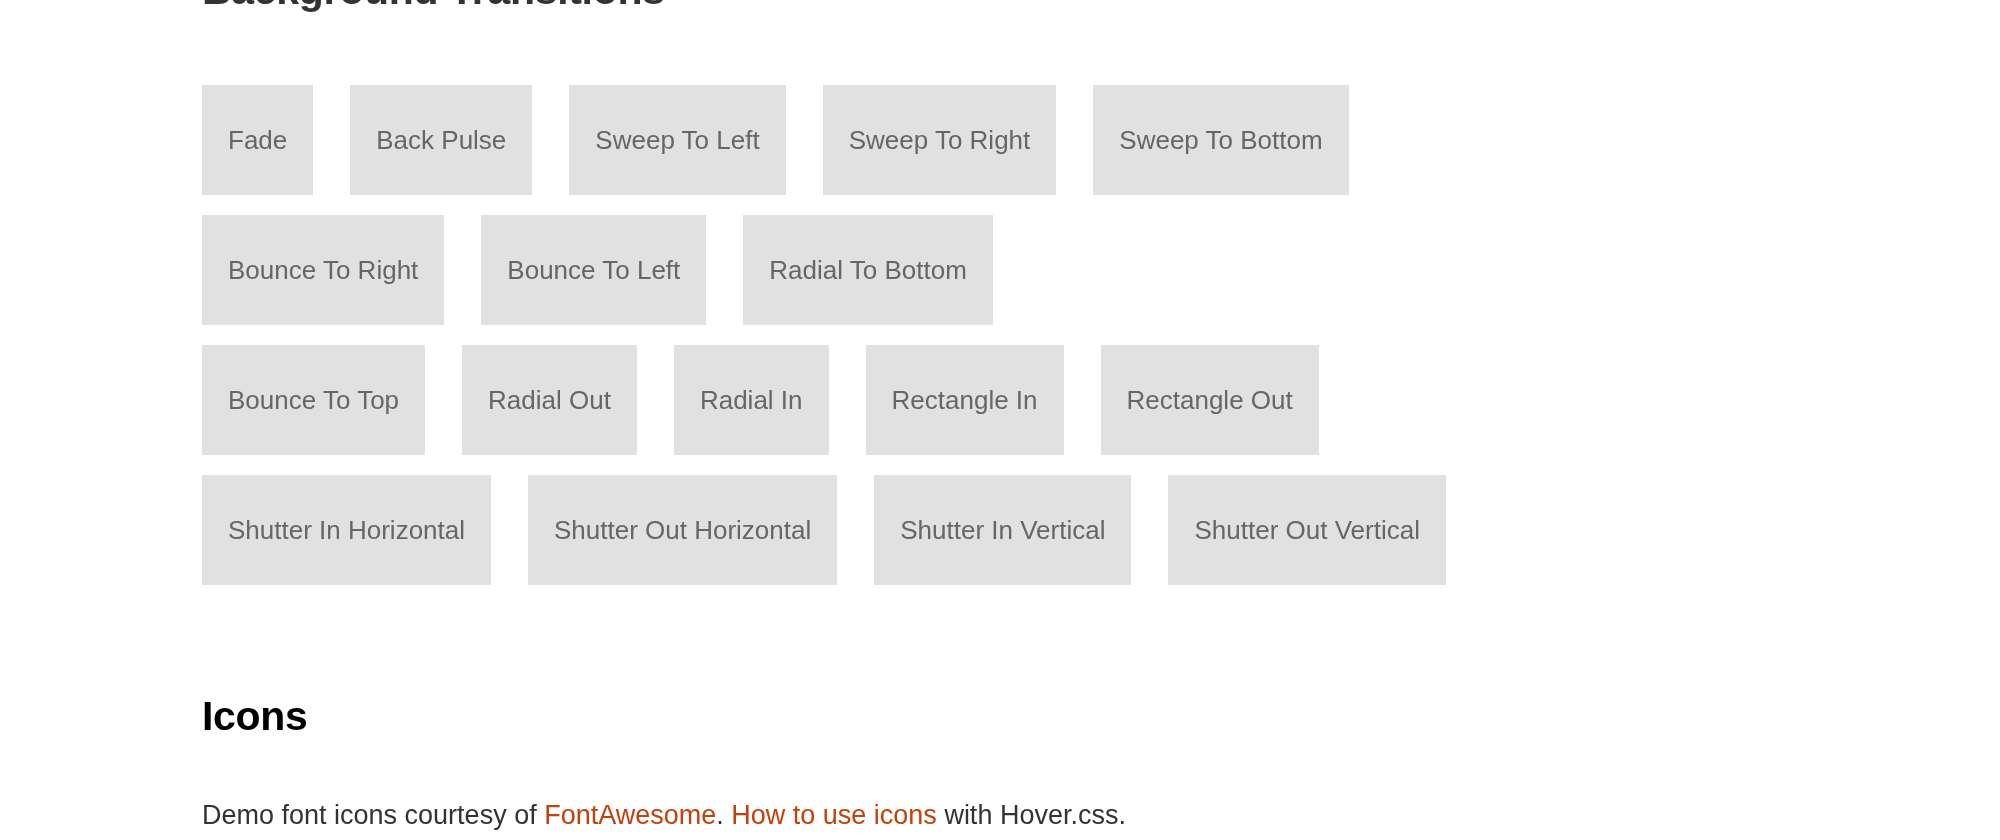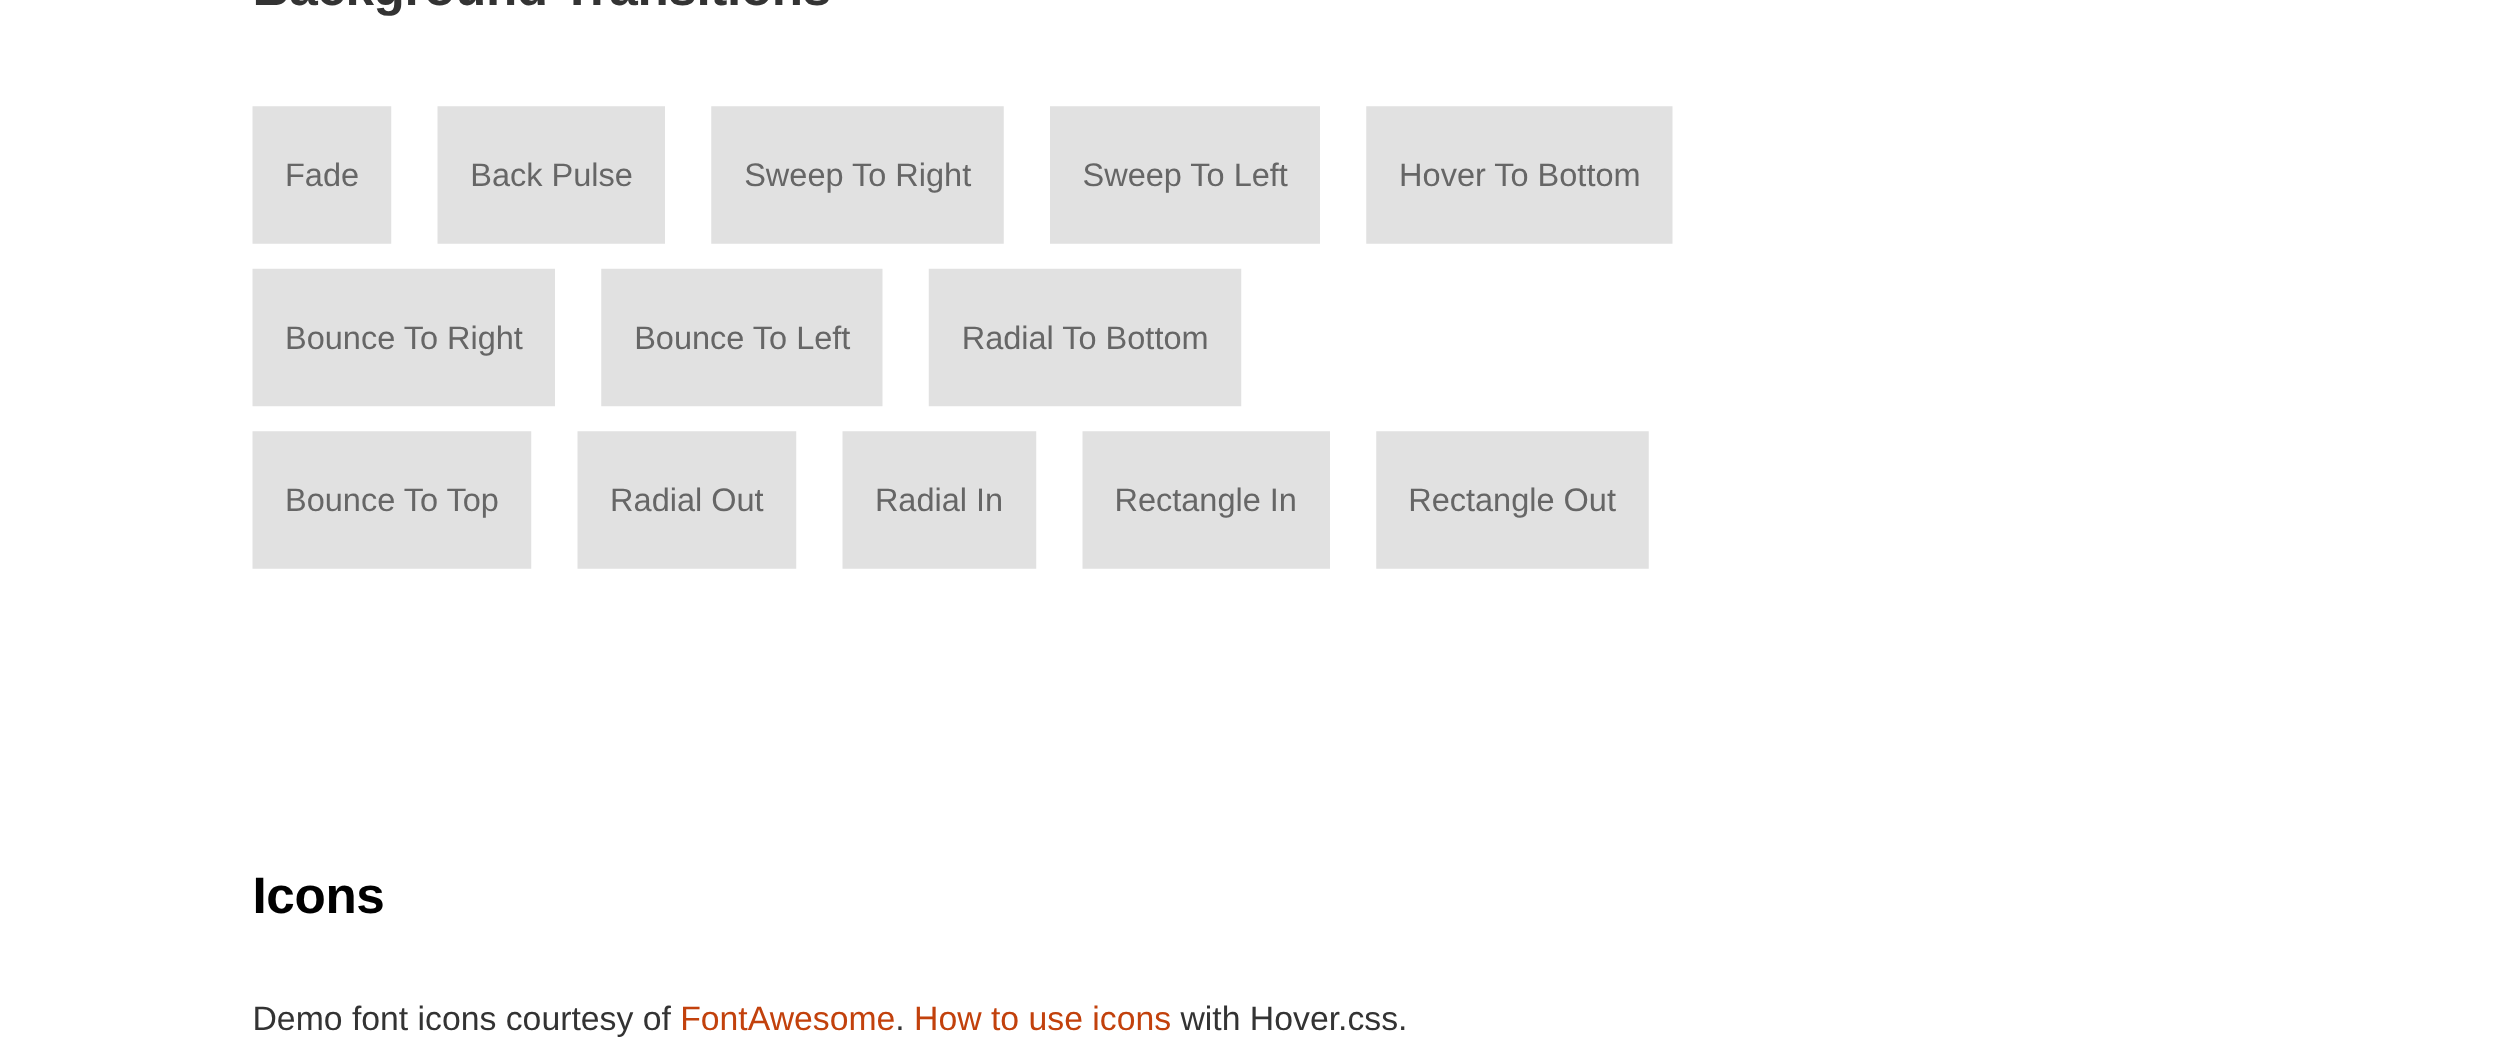--- a/index.html
+++ b/index.html
@@ -108,39 +108,45 @@
 <div class="page">
   <div class="content">
 
     <h2 class="section-title">Background Transitions</h2>
 
     <div class="btn-rows">
 
       <div class="btn-row">
         <button class="hvr-btn">Fade</button>
         <button class="hvr-btn">Back Pulse</button>
+        <button class="hvr-btn">Sweep To Left</button>
         <button class="hvr-btn">Sweep To Right</button>
-        <button class="hvr-btn">Sweep To Left</button>
-        <button class="hvr-btn">Hover To Bottom</button>
+        <button class="hvr-btn">Sweep To Bottom</button>
       </div>
 
       <div class="btn-row">
         <button class="hvr-btn">Bounce To Right</button>
         <button class="hvr-btn">Bounce To Left</button>
         <button class="hvr-btn">Radial To Bottom</button>
       </div>
 
       <div class="btn-row">
         <button class="hvr-btn">Bounce To Top</button>
         <button class="hvr-btn">Radial Out</button>
         <button class="hvr-btn">Radial In</button>
         <button class="hvr-btn">Rectangle In</button>
         <button class="hvr-btn">Rectangle Out</button>
       </div>
 
+      <div class="btn-row">
+        <button class="hvr-btn">Shutter In Horizontal</button>
+        <button class="hvr-btn">Shutter Out Horizontal</button>
+        <button class="hvr-btn">Shutter In Vertical</button>
+        <button class="hvr-btn">Shutter Out Vertical</button>
+      </div>
 
     </div>
 
     <h2 class="icons-title">Icons</h2>
 
     <p class="icons-desc"><span>Demo font icons courtesy of </span><a href="#">FontAwesome</a><span>. </span><a href="#">How to use icons</a><span> with Hover.css.</span></p>
 
   </div>
 </div>
 

